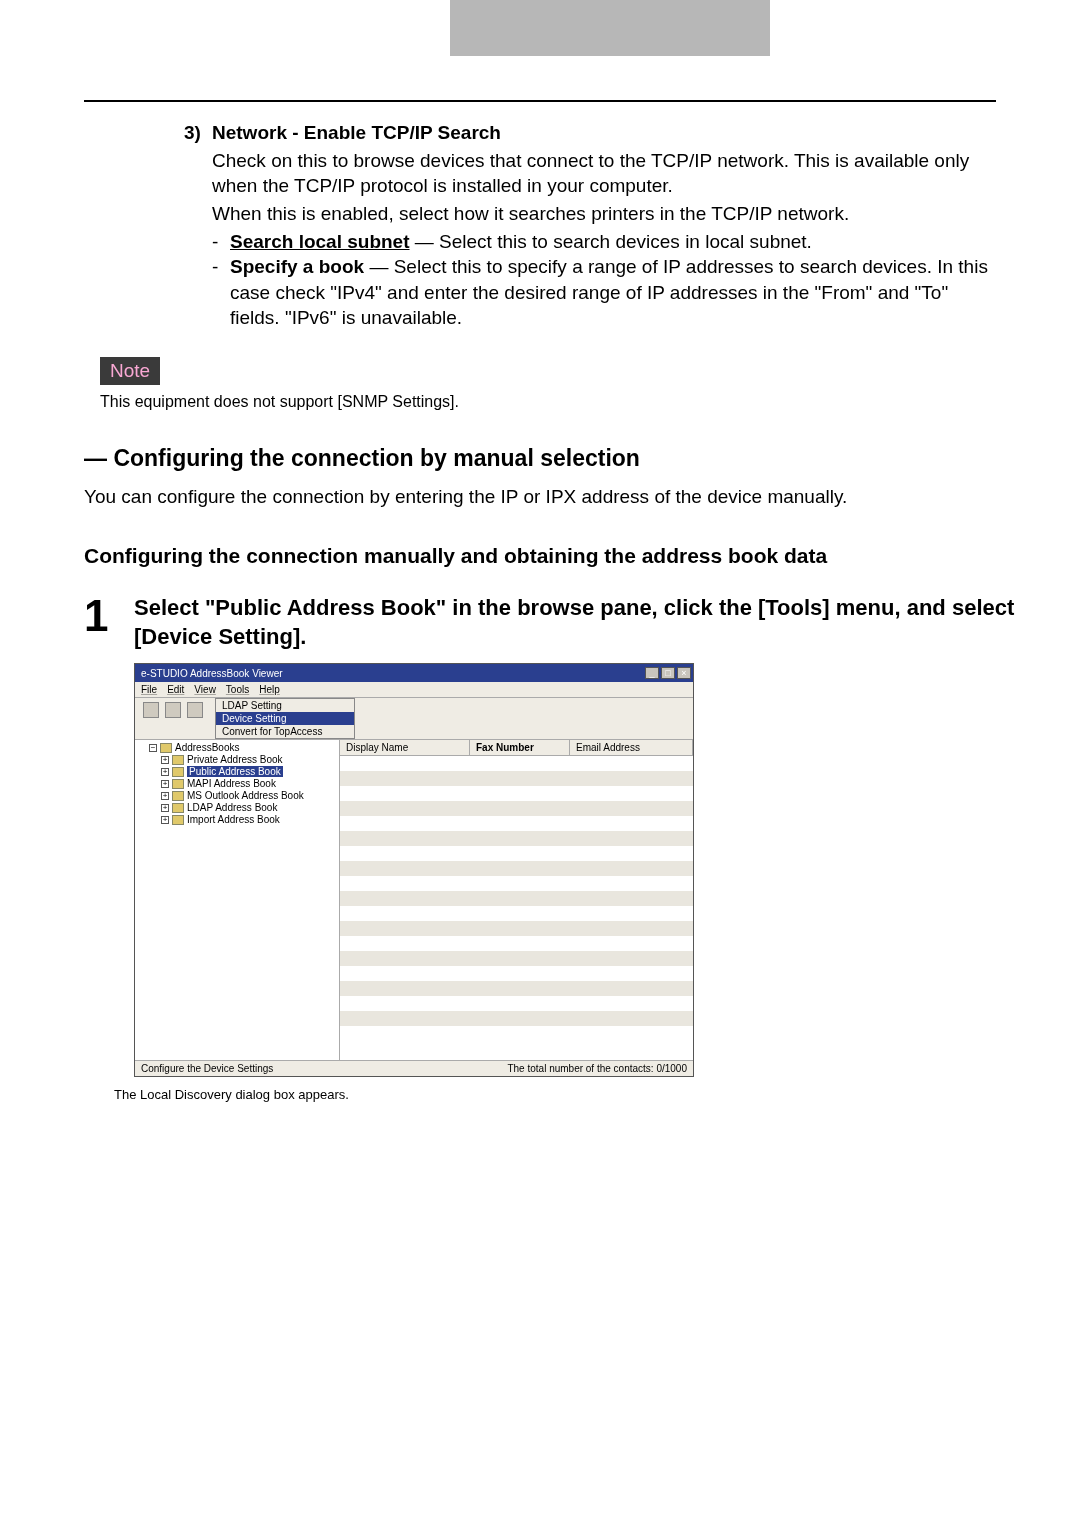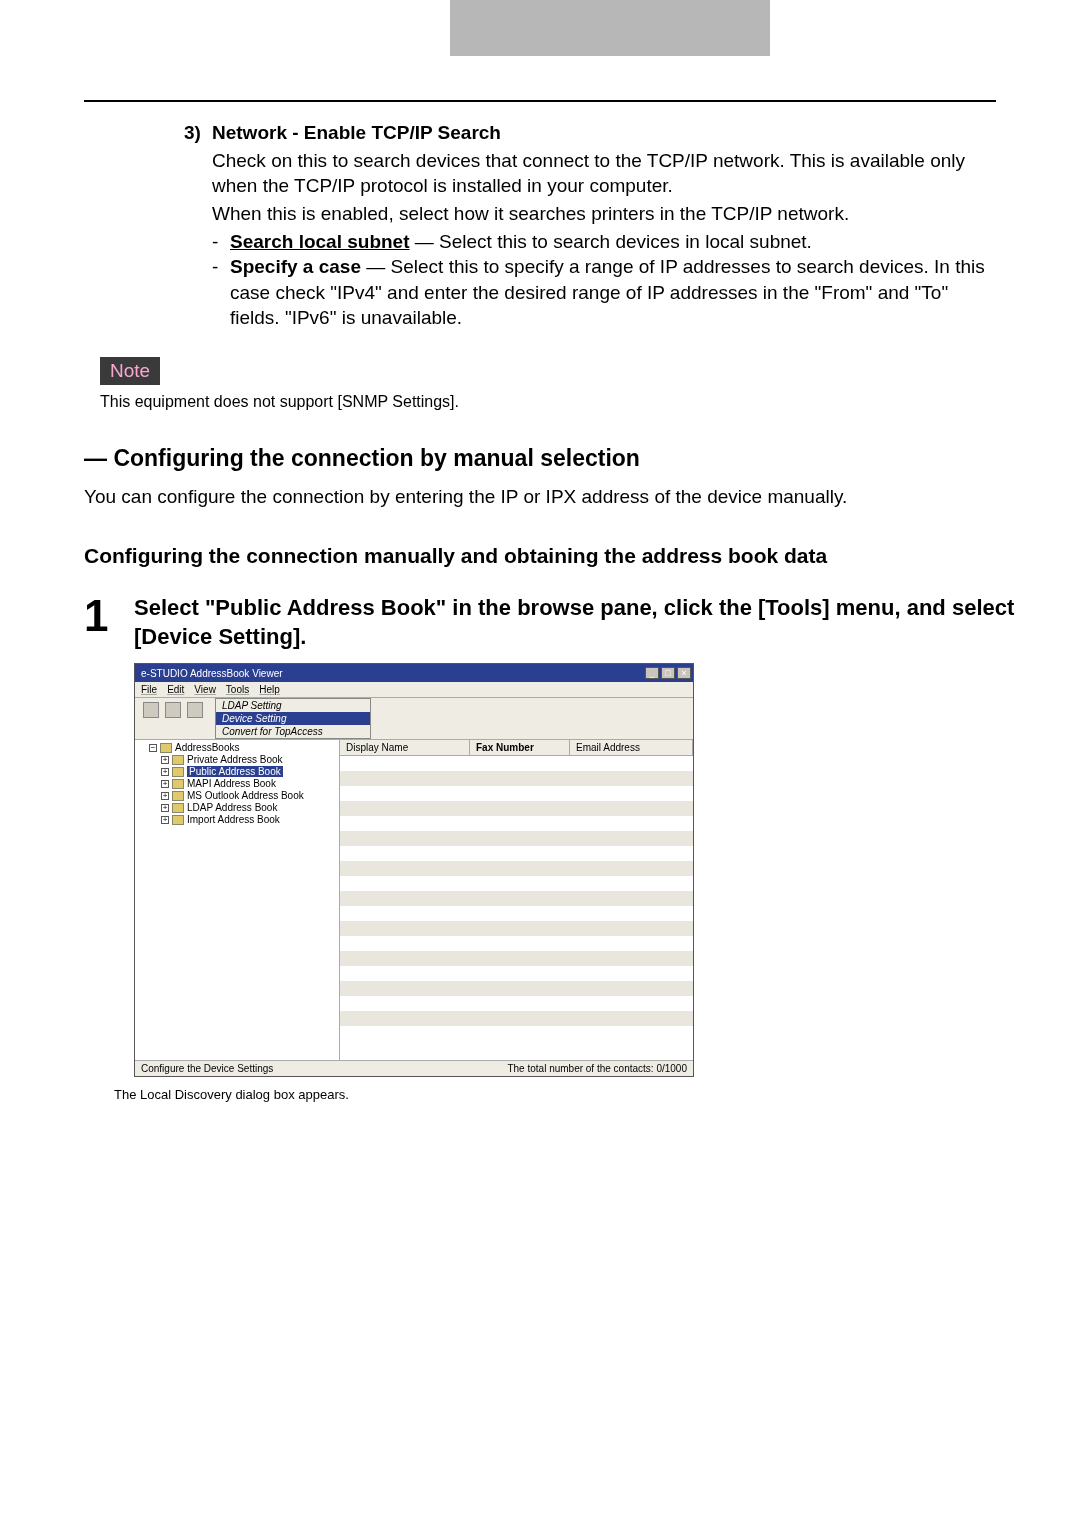--- a/index.html
+++ b/index.html
@@ -28,21 +28,21 @@
   .screenshot-wrap { margin-left: 134px; margin-top: 12px; }
   .screenshot { width: 560px; border: 1px solid #555; background: #d8d4cc; font-family: Tahoma, Arial, sans-serif; font-size: 10px; color: #000; }
   .ss-titlebar { background: #2a3f8f; color: #fff; display: flex; justify-content: space-between; align-items: center; height: 18px; padding: 0 2px 0 6px; }
   .ss-titlebar .btns { display: flex; gap: 2px; }
   .ss-titlebar .btn { width: 14px; height: 12px; background: #c9c5bd; border: 1px solid #555; display: flex; align-items: center; justify-content: center; font-size: 9px; line-height: 1; }
   .ss-menubar { display: flex; gap: 10px; padding: 2px 6px; background: #efece4; border-bottom: 1px solid #aaa; align-items: center; }
   .ss-menubar span { text-decoration: underline; text-decoration-color: rgba(0,0,0,0.3); }
   .ss-toolbar { display: flex; align-items: flex-start; background: #efece4; border-bottom: 1px solid #aaa; }
   .ss-tb-icons { display: flex; gap: 6px; padding: 4px 8px; }
   .ss-tb-icons .ico { width: 16px; height: 16px; background: #cfcabf; border: 1px solid #888; }
-  .ss-dropdown { margin-left: 4px; background: #efece4; border: 1px solid #888; width: 156px; font-style: italic; }
+  .ss-dropdown { margin-left: 4px; background: #efece4; border: 1px solid #888; width: 140px; }
   .ss-dropdown .dd-item { padding: 1px 6px; white-space: nowrap; }
   .ss-dropdown .dd-sel { background: #2a3f8f; color: #fff; }
   .ss-body { display: flex; height: 320px; background: #fff; }
   .ss-tree { width: 205px; border-right: 1px solid #aaa; padding: 2px 4px; overflow: hidden; background:#fff; }
   .ss-tree .tnode { white-space: nowrap; padding: 0 0 1px 0; display: flex; align-items: center; gap: 3px; }
   .ss-tree .lv1 { margin-left: 10px; }
   .ss-tree .lv2 { margin-left: 22px; }
   .ss-tree .box { width: 8px; height: 8px; border: 1px solid #555; display:inline-flex; align-items:center; justify-content:center; font-size:8px; line-height:1;}
   .ss-tree .fico { width: 12px; height: 10px; background: #e0c96a; border: 1px solid #886; }
   .ss-tree .selnode { background: #2a3f8f; color: #fff; padding: 0 2px; }
@@ -62,30 +62,30 @@
 <body>
 
 <div class="page">
   <div class="top-gray"></div>
   <div class="rule"></div>
 
   <div class="content">
     <div class="num-item">
       <span class="num">3)</span><span class="title">Network - Enable TCP/IP Search</span>
     </div>
-    <div class="num-body">Check on this to search devices that connect to the TCP/IP network. This is available only when the TCP/IP protocol is installed in your computer.</div>
+    <div class="num-body">Check on this to browse devices that connect to the TCP/IP network. This is available only when the TCP/IP protocol is installed in your computer.</div>
     <div class="num-body">When this is enabled, select how it searches printers in the TCP/IP network.</div>
     <div class="bullets">
       <div class="row">
         <div class="dash">-</div>
         <div><span class="underline">Search local subnet</span><span> — Select this to search devices in local subnet.</span></div>
       </div>
       <div class="row">
         <div class="dash">-</div>
-        <div><span class="bold">Specify a case</span><span> — Select this to specify a range of IP addresses to search devices. In this case check "IPv4" and enter the desired range of IP addresses in the "From" and "To" fields. "IPv6" is unavailable.</span></div>
+        <div><span class="bold">Specify a book</span><span> — Select this to specify a range of IP addresses to search devices. In this case check "IPv4" and enter the desired range of IP addresses in the "From" and "To" fields. "IPv6" is unavailable.</span></div>
       </div>
     </div>
   </div>
 
   <div class="note-box">Note</div>
   <div class="note-text">This equipment does not support [SNMP Settings].</div>
 
   <div class="h2">— Configuring the connection by manual selection</div>
   <div class="intro">You can configure the connection by entering the IP or IPX address of the device manually.</div>
 

